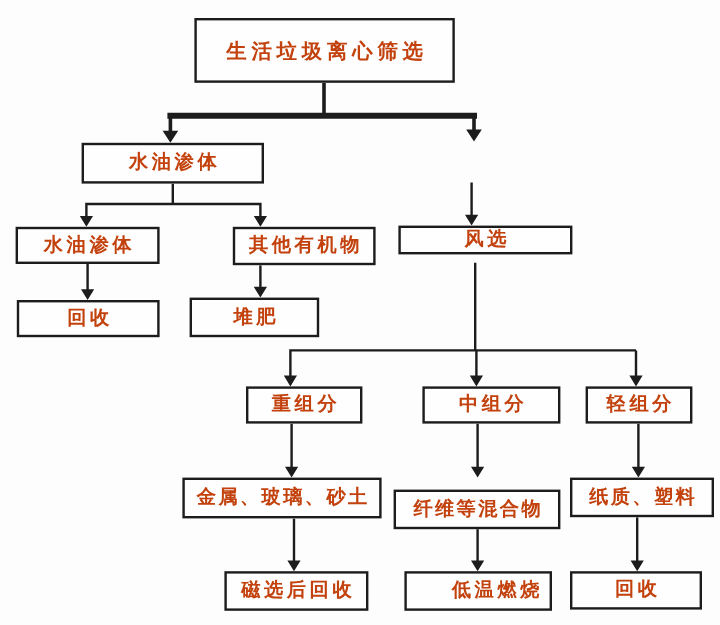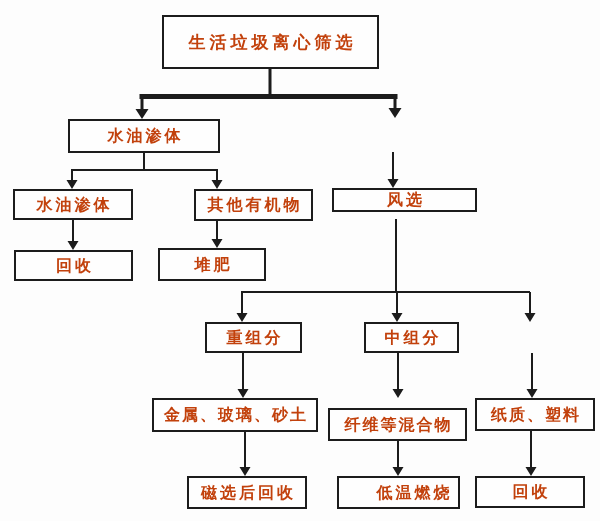--- a/index.html
+++ b/index.html
@@ -98,22 +98,23 @@
   <div class="node" style="left:158px; top:189px; width:119px; height:32px;margin-left:36px;">其他有机物</div>
 
   <div class="node" style="left:322px; top:188px; width:145px; height:24px;margin-left:10px;">风选</div>
 
   <div class="node" style="left:14px; top:250px; width:119px; height:31px;">回收</div>
 
   <div class="node" style="left:158px; top:248px; width:108px; height:33px;">堆肥</div>
 
   <div class="node" style="left:205px; top:322px; width:97px; height:31px;">重组分</div>
 
-  <div class="node" style="left:364px; top:322px; width:95px; height:31px;">中组分</div>
+  <div class="node" style="left:352px; top:322px; width:115px; height:31px;">中组分</div>
 
+  <div class="node" style="left:488px; top:322px; width:89px; height:31px;">轻组分</div>
 
   <div class="node wide" style="left:152px; top:398px; width:166px; height:34px;">金属、玻璃、砂土</div>
 
   <div class="node wide" style="left:328px; top:408px; width:139px; height:33px;">纤维等混合物</div>
 
   <div class="node wide" style="left:475px; top:398px; width:120px; height:33px;">纸质、塑料</div>
 
   <div class="node" style="left:187px; top:476px; width:120px; height:33px;">磁选后回收</div>
 
   <div class="node" style="left:337px; top:476px; width:123px; height:33px;padding-left:29px;">低温燃烧</div>

